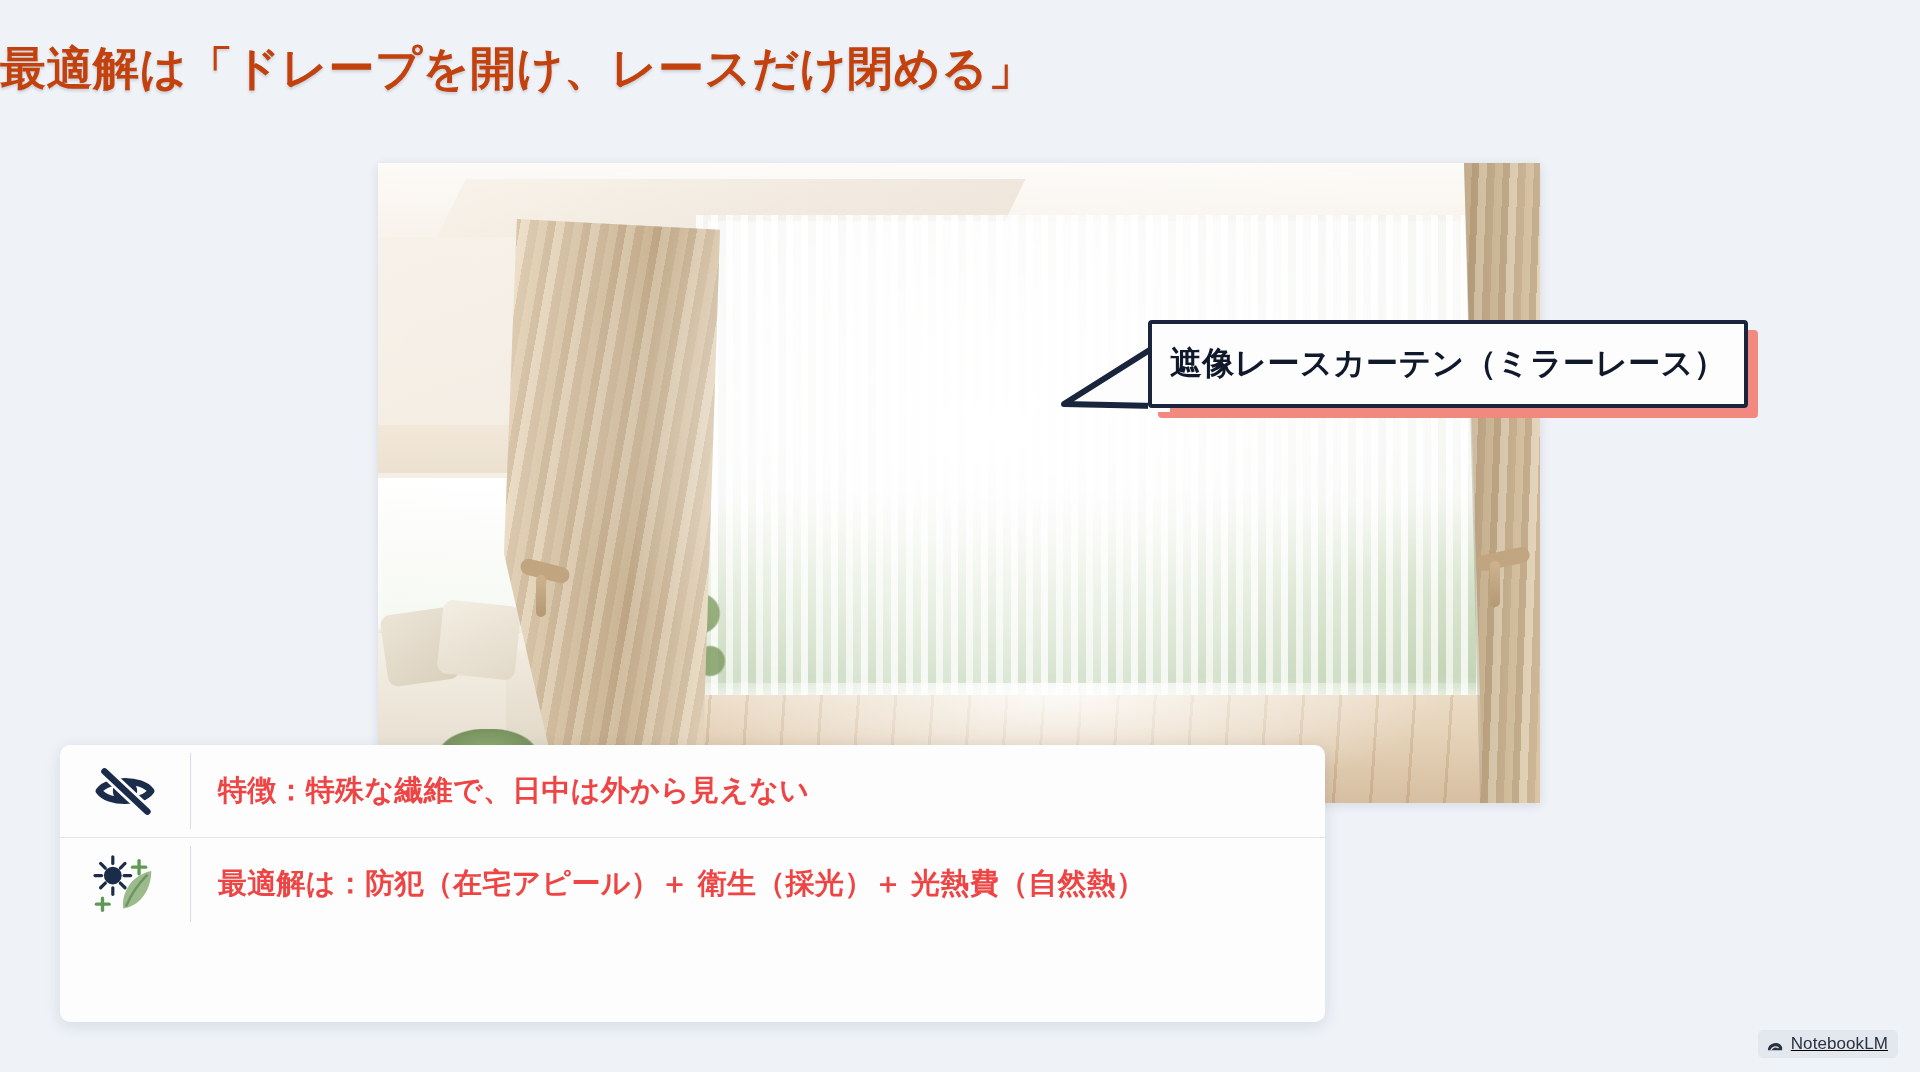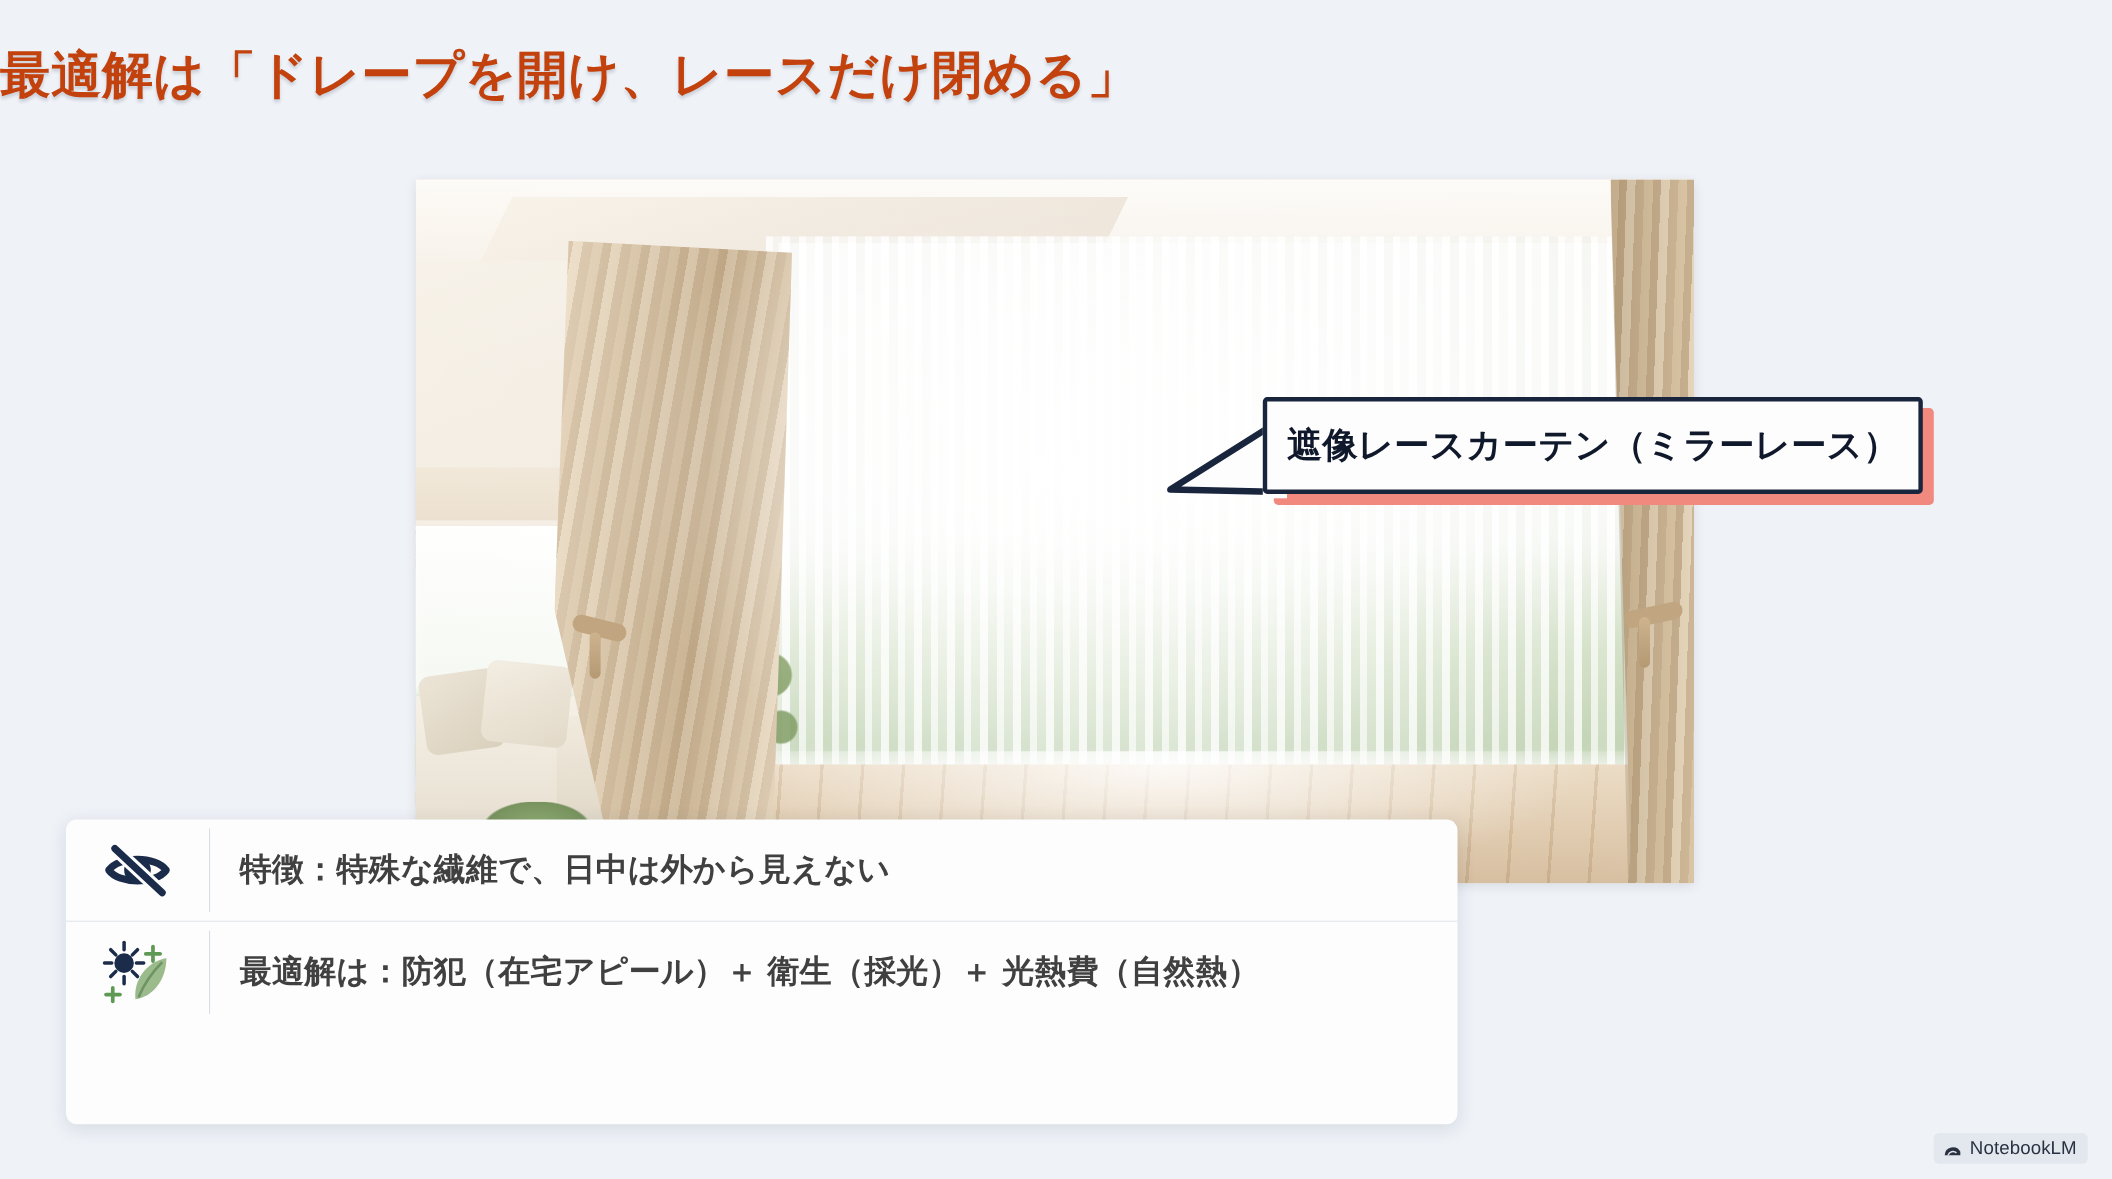--- a/index.html
+++ b/index.html
@@ -264,21 +264,20 @@
     pointer-events: none;
   }
 
   
   .callout {
     position: absolute;
     left: 1148px;
     top: 320px;
     width: 600px;
     height: 88px;
-    margin-top: 41px;
   }
   .callout-shadow {
     position: absolute;
     left: 10px; top: 10px;
     width: 600px; height: 88px;
     background: #f2897f;
     border-radius: 4px;
   }
   .callout-box {
     position: absolute;
@@ -340,36 +339,37 @@
     width: 130px;
     flex: 0 0 130px;
     display: flex;
     align-items: center;
     justify-content: center;
   }
   .info-text {
     padding-left: 28px;
     font-size: 29px;
     font-weight: 700;
-    color: #404040;
+    color: #ef4444;
     letter-spacing: 0.01em;
     white-space: nowrap;
   }
 
   
   .watermark {
     position: absolute;
     right: 22px;
     bottom: 14px;
     display: flex;
     align-items: center;
     gap: 7px;
     background: rgba(225,229,236,0.85);
     border-radius: 5px;
     padding: 4px 10px 4px 8px;
+    text-decoration: underline;
   }
   .watermark-text {
     font-size: 17px;
     color: #2a3241;
     letter-spacing: 0.005em;
   }
 </style>
 </head>
 <body>
 

